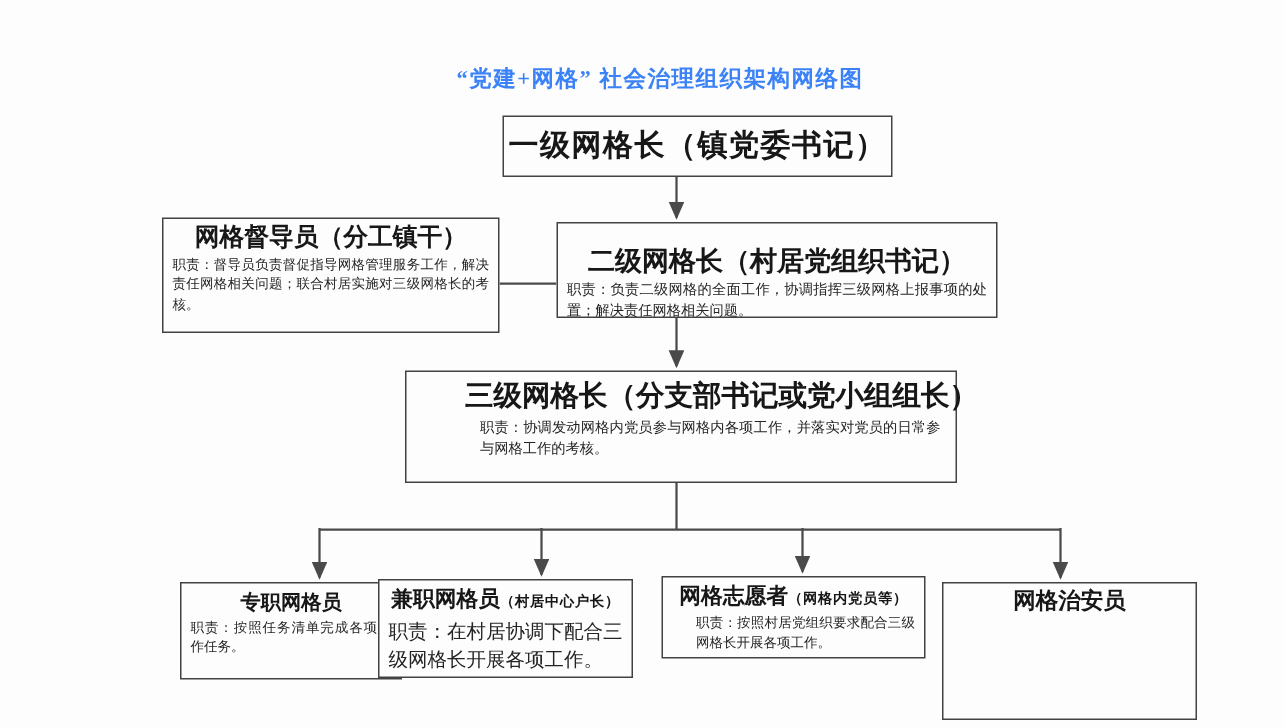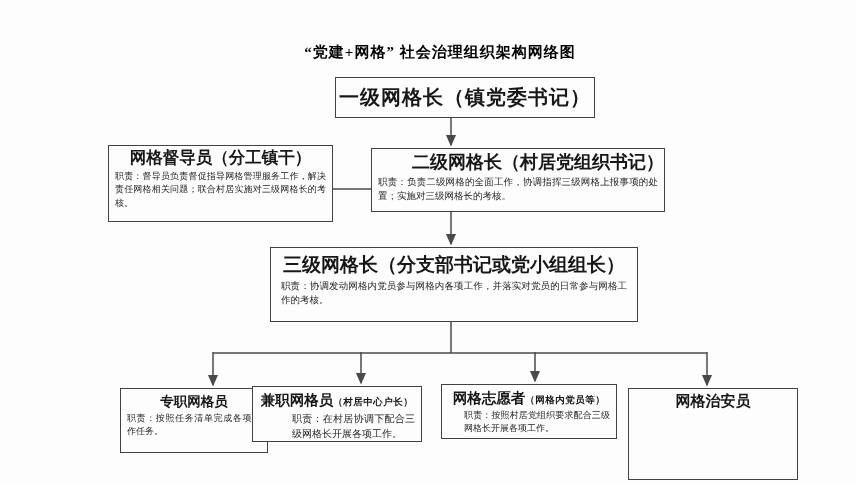--- a/index.html
+++ b/index.html
@@ -10,21 +10,21 @@
     background: #fdfdfd;
     overflow: hidden;
     color: #1b1b1b;
   }
   .diagram-title {
     position: absolute;
     left: 120px; top: 43px; width: 640px;
     text-align: center;
     font-size: 15px; font-weight: bold;
     letter-spacing: 1px;
-    color: #000000;
+    color: #3b82f6;
   }
   .node {
     position: absolute;
     box-sizing: border-box;
     border: 1.5px solid #424242;
     background: #fdfdfd;
   }
   .node .node-title {
     text-align: center;
     font-weight: bold;
@@ -54,33 +54,33 @@
   
   #node-level1   { left: 335px; top: 77px;  width: 260px; height: 41px;
                    display: flex; align-items: center; justify-content: center; }
   #node-level1 .node-title { font-size: 20px; letter-spacing: 1px; }
 
   #node-supervisor { left: 108px; top: 145px; width: 225px; height: 77px; }
   #node-supervisor .node-title { font-size: 16.5px; margin-top: 3px; }
   #node-supervisor .node-body  { font-size: 9px; }
 
   #node-level2   { left: 371px; top: 148px; width: 294px; height: 64px; }
-  #node-level2 .node-title { font-size: 18px; margin-top: 3px; text-align: right; }
+  #node-level2 .node-title { font-size: 18px; margin-top: 15px; }
 
-  #node-level3   { left: 270px; top: 247px; width: 368px; height: 75px; }
+  #node-level3   { left: 270px; top: 247px; width: 368px; height: 75px; padding-left: 39px; }
   #node-level3 .node-title { font-size: 19px; margin-top: 6px; }
   #node-level3 .node-body  { padding: 3px 10px; }
 
   #node-fulltime { left: 120px; top: 388px; width: 148px; height: 65px; }
   #node-fulltime .node-title { font-size: 13.5px; margin-top: 5px; }
   #node-fulltime .node-body  { font-size: 9px; }
 
-  #node-parttime { left: 252px; top: 386px; width: 170px; height: 56px; }
+  #node-parttime { left: 252px; top: 386px; width: 170px; height: 66px; }
   #node-parttime .node-title { font-size: 14.5px; margin-top: 5px; }
-  #node-parttime .node-body  { font-size: 10px; margin-left: 33px; }
+  #node-parttime .node-body  { font-size: 13px; }
 
   #node-volunteer { left: 441px; top: 384px; width: 176px; height: 55px; }
   #node-volunteer .node-title { font-size: 14.5px; margin-top: 5px; }
   #node-volunteer .node-body  { font-size: 9px; margin-left: 16px; }
 
   #node-security { left: 628px; top: 388px; width: 170px; height: 92px; }
   #node-security .node-title { font-size: 15px; margin-top: 4px; }
   #node-security .node-body  { font-size: 9px; }
 
   #connector-layer {
@@ -124,21 +124,21 @@
     <div class="node-title">网格督导员（分工镇干）</div>
     <div class="node-body">职责：督导员负责督促指导网格管理服务工作，解决责任网格相关问题；联合村居实施对三级网格长的考核。</div>
   </div>
 
   <div class="node" id="node-level1">
     <div class="node-title">一级网格长（镇党委书记）</div>
   </div>
 
   <div class="node" id="node-level2">
     <div class="node-title">二级网格长（村居党组织书记）</div>
-    <div class="node-body">职责：负责二级网格的全面工作，协调指挥三级网格上报事项的处置；实施对三级网格长的考核。</div>
+    <div class="node-body">职责：负责二级网格的全面工作，协调指挥三级网格上报事项的处置；解决责任网格相关问题。</div>
   </div>
 
   <div class="node" id="node-level3">
     <div class="node-title">三级网格长（分支部书记或党小组组长）</div>
     <div class="node-body">职责：协调发动网格内党员参与网格内各项工作，并落实对党员的日常参与网格工作的考核。</div>
   </div>
 
   <div class="node" id="node-fulltime">
     <div class="node-title">专职网格员</div>
     <div class="node-body">职责：按照任务清单完成各项工作任务。</div>

